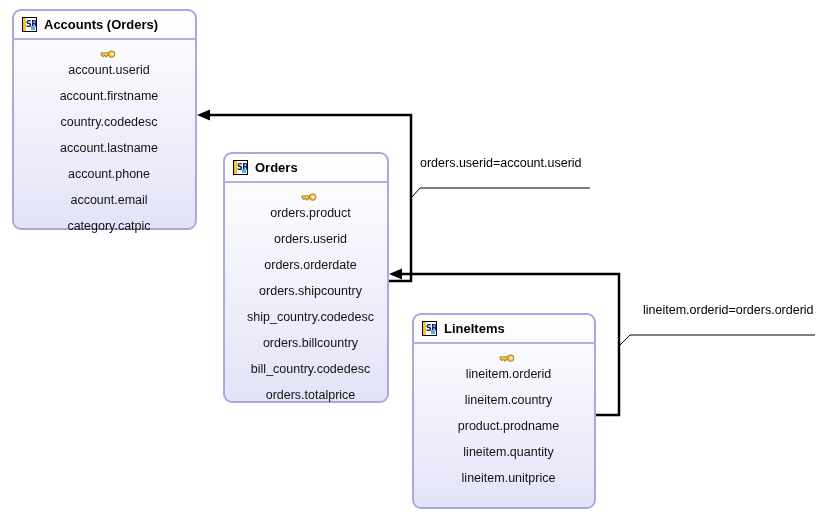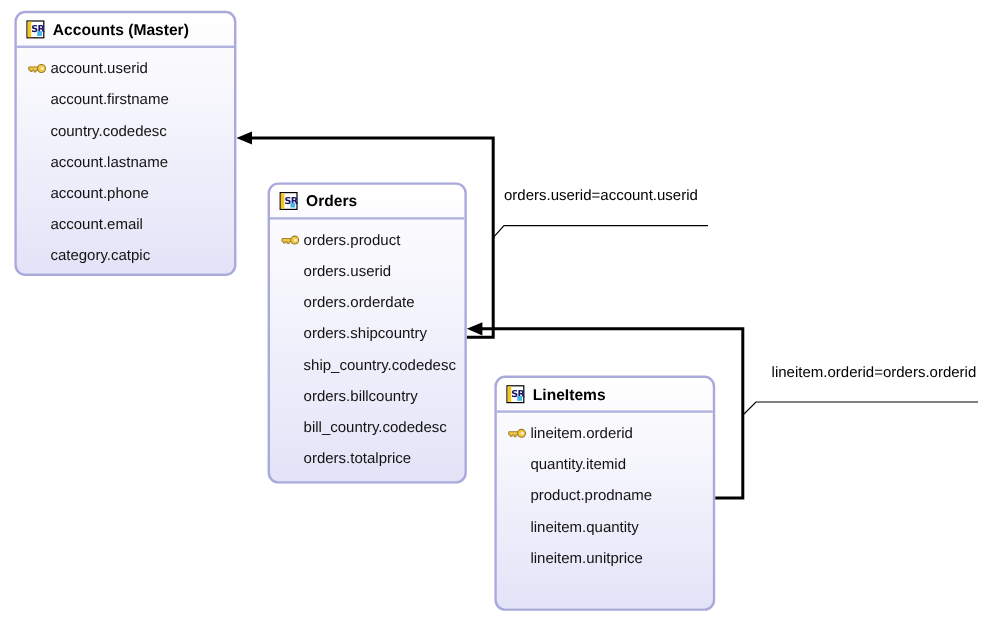--- a/index.html
+++ b/index.html
@@ -10,21 +10,21 @@
   .wires{position:absolute;left:0;top:0;width:818px;height:518px;}
 
   .tablebox{position:absolute;box-sizing:border-box;
     border:2px solid #a9a9dc;border-radius:9px;
     background:linear-gradient(180deg,#ffffff 0%,#f7f7fd 30%,#e3e3f8 100%);}
   .tablebox .hdr{display:flex;align-items:center;gap:7px;height:27px;
     padding:0 8px;border-bottom:2px solid #b2b2e0;
     font-size:13px;font-weight:bold;color:#000;}
   .rows{padding-top:4px;}
   .row{display:flex;align-items:center;height:26px;padding-left:9px;
-    font-size:12.5px;color:#121212;white-space:nowrap;}
+    font-size:12.5px;color:#121212;white-space:nowrap;flex-direction:column;}
   .keyslot{width:19px;flex:0 0 19px;display:flex;align-items:center;}
 
   .sricon{position:relative;width:15px;height:15px;flex:0 0 15px;
     border:1px solid #000;background:#fff;display:inline-block;box-sizing:border-box;}
   .sricon .stripe{position:absolute;left:0;top:0;width:3px;height:100%;background:#f6c61d;}
   .sricon .glyph{position:absolute;left:3px;top:2px;
     font-family:"DejaVu Sans",sans-serif;font-size:8px;font-weight:bold;
     color:#16166a;line-height:9px;letter-spacing:-0.5px;}
   .sricon .corner{position:absolute;right:1px;bottom:1px;width:4px;height:4px;background:#43b6ea;}
 
@@ -57,21 +57,21 @@
     </g>
   </svg>
 
   <div class="tablebox" style="left:12px;top:9px;width:185px;height:221px;">
     <div class="hdr">
       <span class="sricon">
         <span class="stripe"></span>
         <span class="glyph">SR</span>
         <span class="corner"></span>
       </span>
-      <span>Accounts (Master)</span>
+      <span>Accounts (Orders)</span>
     </div>
     <div class="rows">
       <div class="row">
         <span class="keyslot">
             <svg width="16" height="10">
               <use href="#keyicon"></use>
             </svg>
           </span>
         <span>account.userid</span>
       </div>
@@ -164,21 +164,21 @@
       <div class="row">
         <span class="keyslot">
             <svg width="16" height="10">
               <use href="#keyicon"></use>
             </svg>
           </span>
         <span>lineitem.orderid</span>
       </div>
       <div class="row">
         <span class="keyslot"></span>
-        <span>quantity.itemid</span>
+        <span>lineitem.country</span>
       </div>
       <div class="row">
         <span class="keyslot"></span>
         <span>product.prodname</span>
       </div>
       <div class="row">
         <span class="keyslot"></span>
         <span>lineitem.quantity</span>
       </div>
       <div class="row">

